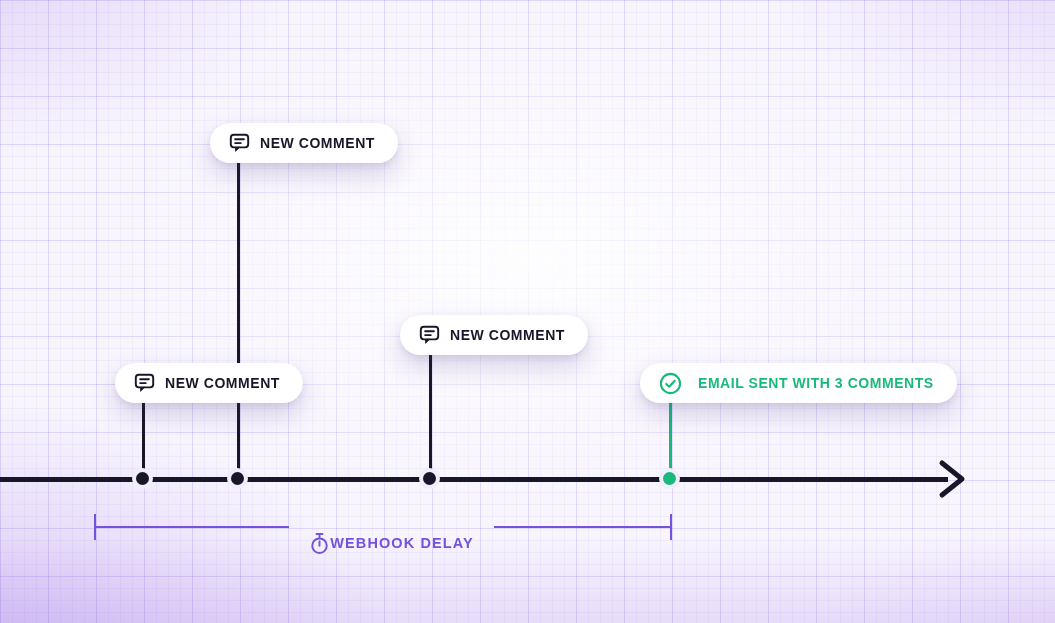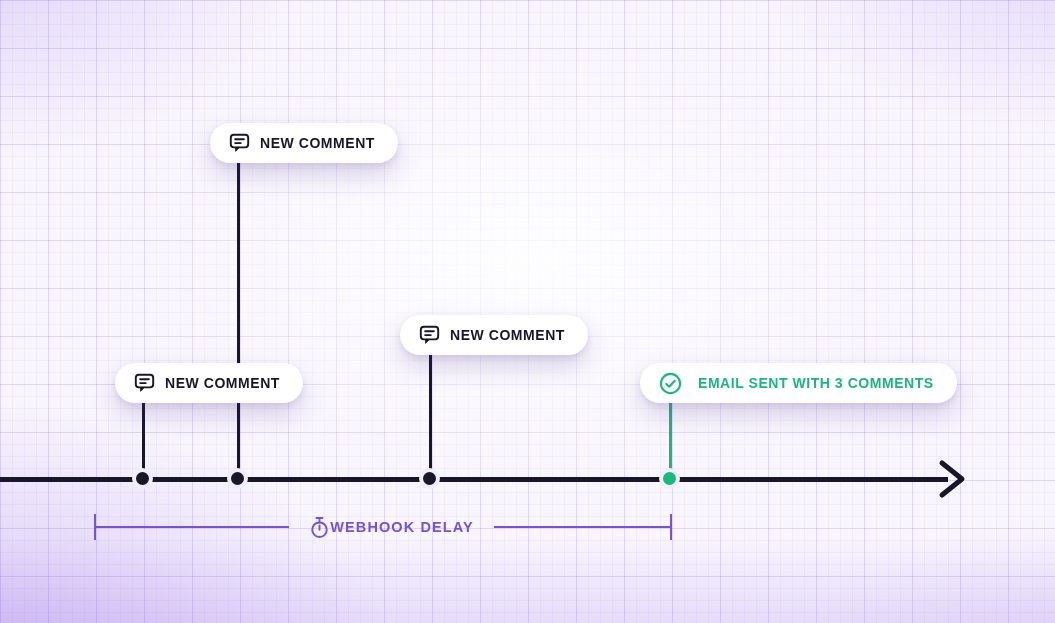--- a/index.html
+++ b/index.html
@@ -100,21 +100,21 @@
   .bracket-seg {
     position: absolute;
     height: 2px; top: 526px;
     background: var(--accent-purple, #7452dd);
     z-index: 2;
   }
   .seg-left  { left: 94px;  width: 195px; }
   .seg-right { left: 494px; width: 178px; }
   .delay-label {
     position: absolute;
-    left: 289px; top: 513px;
+    left: 289px; top: 529px;
     width: 205px; height: 28px;
     display: flex;
     align-items: center;
     justify-content: center;
     color: var(--accent-purple, #7452dd);
     font-size: 14.5px;
     font-weight: 700;
     letter-spacing: 1.1px;
     white-space: nowrap;
     z-index: 2;

